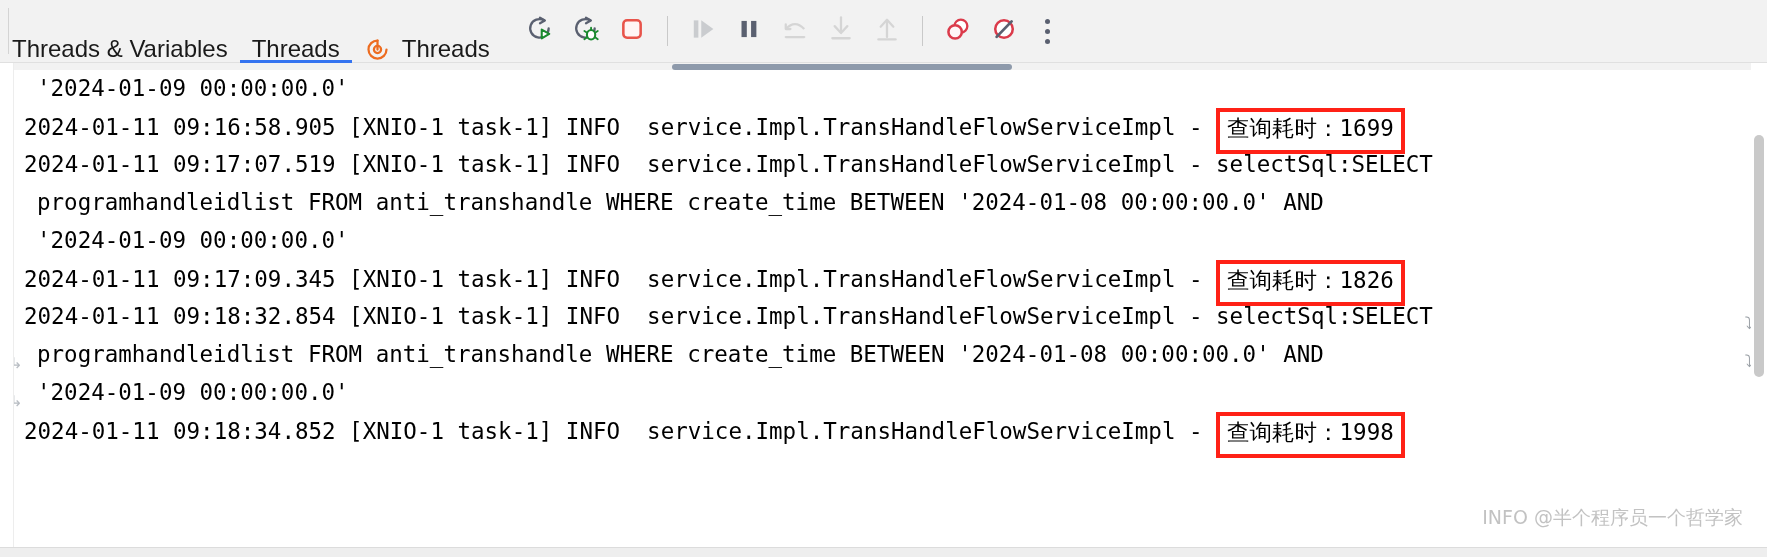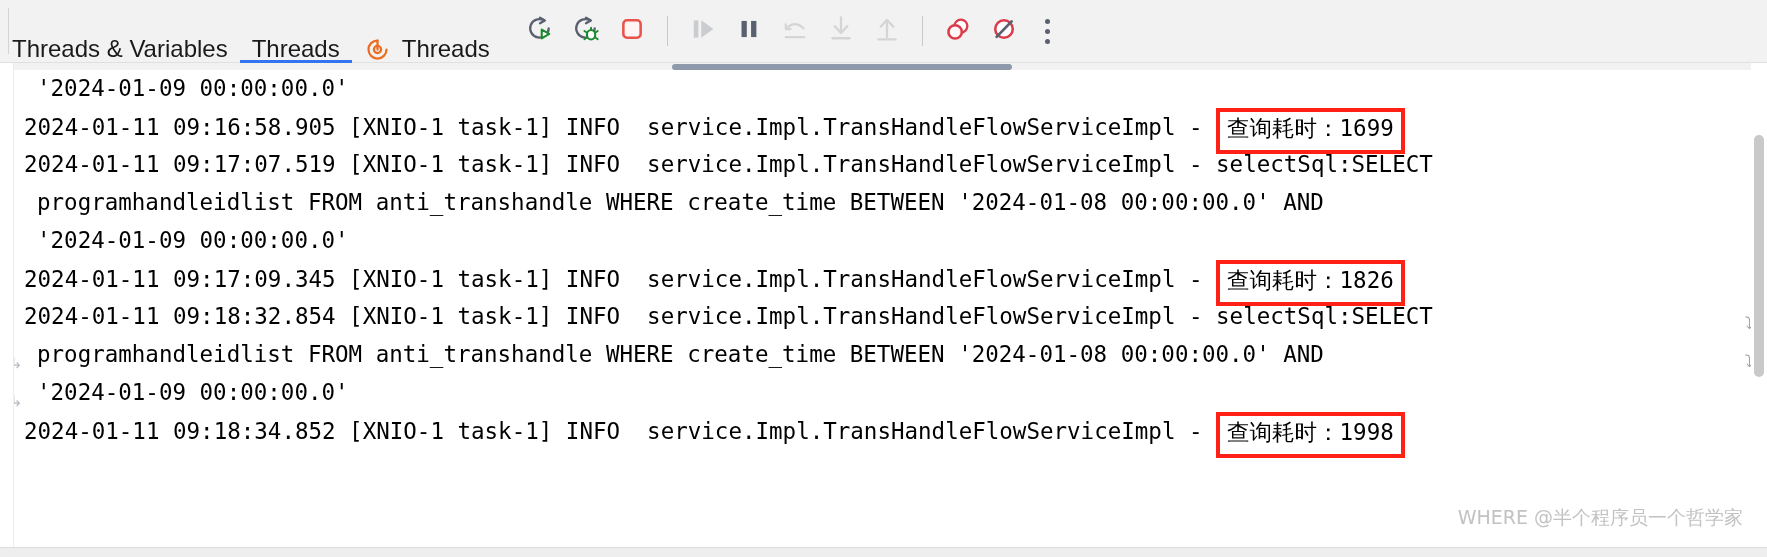--- a/index.html
+++ b/index.html
@@ -378,17 +378,17 @@
     </div>
 
     <div class="gutter"></div>
 
     <div class="console" id="console-lines"><div class="line" style="padding-left: 23px;"><span>'2024-01-09 00:00:00.0'</span></div><div class="line"><span>2024-01-11 09:16:58.905 [XNIO-1 task-1] INFO  service.Impl.TransHandleFlowServiceImpl - </span><span class="hl" style="border-color: rgb(255, 33, 22);">查询耗时：1699</span></div><div class="line"><span>2024-01-11 09:17:07.519 [XNIO-1 task-1] INFO  service.Impl.TransHandleFlowServiceImpl - selectSql:SELECT</span></div><div class="line" style="padding-left: 23px;"><span>programhandleidlist FROM anti_transhandle WHERE create_time BETWEEN '2024-01-08 00:00:00.0' AND</span></div><div class="line" style="padding-left: 23px;"><span>'2024-01-09 00:00:00.0'</span></div><div class="line"><span>2024-01-11 09:17:09.345 [XNIO-1 task-1] INFO  service.Impl.TransHandleFlowServiceImpl - </span><span class="hl" style="border-color: rgb(255, 33, 22);">查询耗时：1826</span></div><div class="line"><span>2024-01-11 09:18:32.854 [XNIO-1 task-1] INFO  service.Impl.TransHandleFlowServiceImpl - selectSql:SELECT</span><span class="wrap-arrow">⤵</span></div><div class="line" style="padding-left: 23px;"><span class="wrap-arrow-left">↳</span><span>programhandleidlist FROM anti_transhandle WHERE create_time BETWEEN '2024-01-08 00:00:00.0' AND</span><span class="wrap-arrow">⤵</span></div><div class="line" style="padding-left: 23px;"><span class="wrap-arrow-left">↳</span><span>'2024-01-09 00:00:00.0'</span></div><div class="line"><span>2024-01-11 09:18:34.852 [XNIO-1 task-1] INFO  service.Impl.TransHandleFlowServiceImpl - </span><span class="hl" style="border-color: rgb(255, 33, 22);">查询耗时：1998</span></div></div>
 
     <div class="vscroll-track">
       <div class="vscroll-thumb"></div>
     </div>
 
-    <div class="watermark">WHERE @半个程序员一个哲学家</div>
+    <div class="watermark">INFO @半个程序员一个哲学家</div>
     <div class="bottom-strip"></div>
   </div>
 
 </div>
 
 </body></html>

